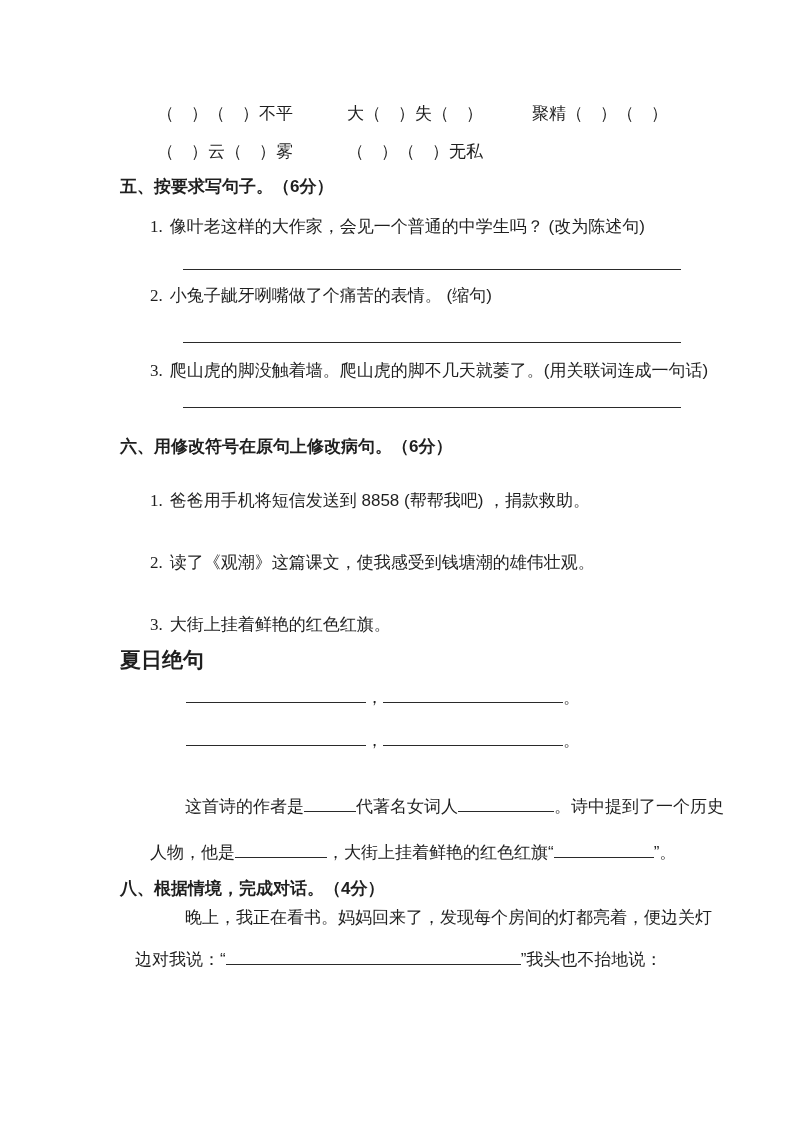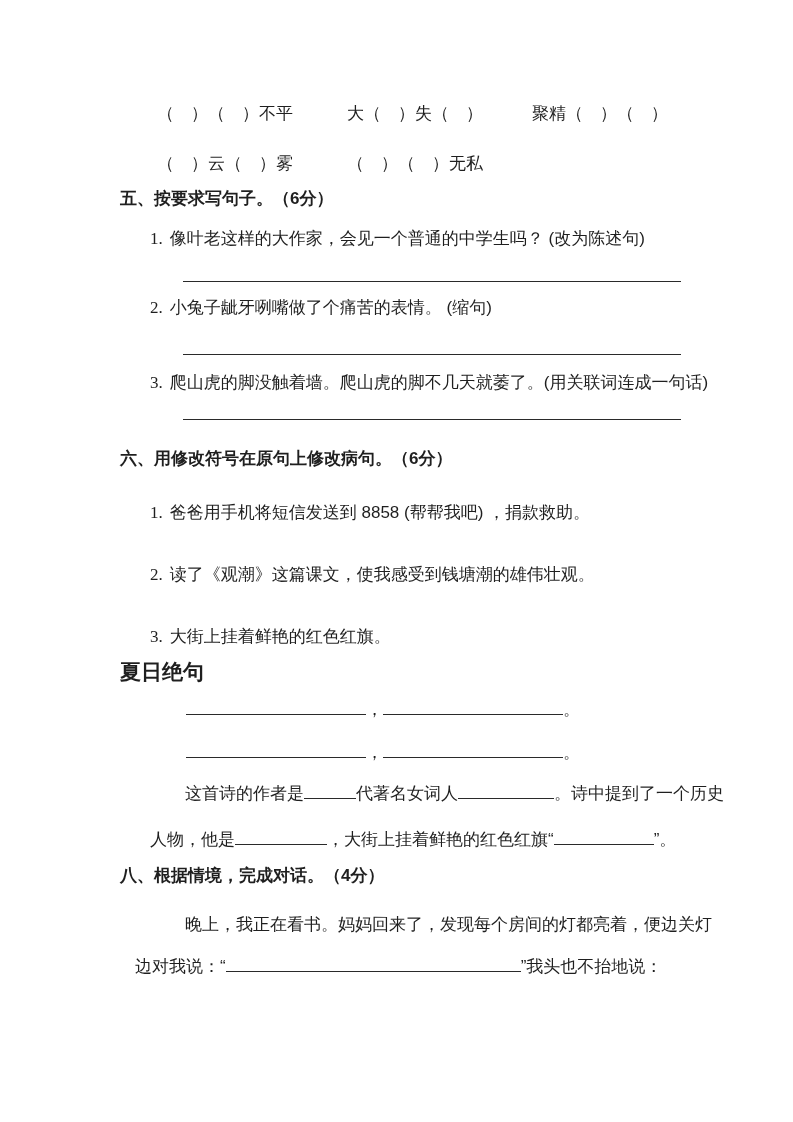--- a/index.html
+++ b/index.html
@@ -63,21 +63,21 @@
 </head>
 <body>
 
 <div class="page">
 
   <div class="idiom-row">
     <span class="idiom-cell">（　）（　）不平</span>
     <span class="idiom-cell">大（　）失（　）</span>
     <span class="idiom-cell">聚精（　）（　）</span>
   </div>
-  <div class="idiom-row" style="margin-top:28px">
+  <div class="idiom-row" style="margin-top:16px">
     <span class="idiom-cell">（　）云（　）雾</span>
     <span class="idiom-cell">（　）（　）无私</span>
   </div>
 
   <div class="heading" style="margin-top:13px">五、按要求写句子。（6分）</div>
 
   <div class="q-item" style="margin-top:18px">
     <span class="q-num">1.</span>
     <span class="q-text">像叶老这样的大作家，会见一个普通的中学生吗？ (改为陈述句)</span>
   </div>
@@ -113,28 +113,28 @@
 
   <div class="poem-title" style="margin-top:10px">夏日绝句</div>
 
   <div class="poem-row" style="margin-top:12px">
     <span class="blank" style="width:180px"></span><span>，</span><span class="blank" style="width:180px"></span><span>。</span>
   </div>
   <div class="poem-row" style="margin-top:19px">
     <span class="blank" style="width:180px"></span><span>，</span><span class="blank" style="width:180px"></span><span>。</span>
   </div>
 
-  <div class="indent para" style="margin-top:17px">
+  <div class="indent para" style="margin-top:42px">
     <span>这首诗的作者是</span><span class="blank" style="width:52px"></span><span>代著名女词人</span><span class="blank" style="width:96px"></span><span>。诗中提到了一个历史</span>
   </div>
   <div class="cont para" style="margin-top:21px">
     <span>人物，他是</span><span class="blank" style="width:92px"></span><span>，大街上挂着鲜艳的红色红旗“</span><span class="blank" style="width:100px"></span><span>”。</span>
   </div>
 
   <div class="heading" style="margin-top:14px">八、根据情境，完成对话。（4分）</div>
 
-  <div class="indent para" style="margin-top:27px">晚上，我正在看书。妈妈回来了，发现每个房间的灯都亮着，便边关灯</div>
+  <div class="indent para" style="margin-top:7px">晚上，我正在看书。妈妈回来了，发现每个房间的灯都亮着，便边关灯</div>
 
   <div class="para" style="margin-top:18px;margin-left:15px">
     <span>边对我说：“</span><span class="blank" style="width:295px"></span><span>”我头也不抬地说：</span>
   </div>
 
 </div>
 
 </body></html>

